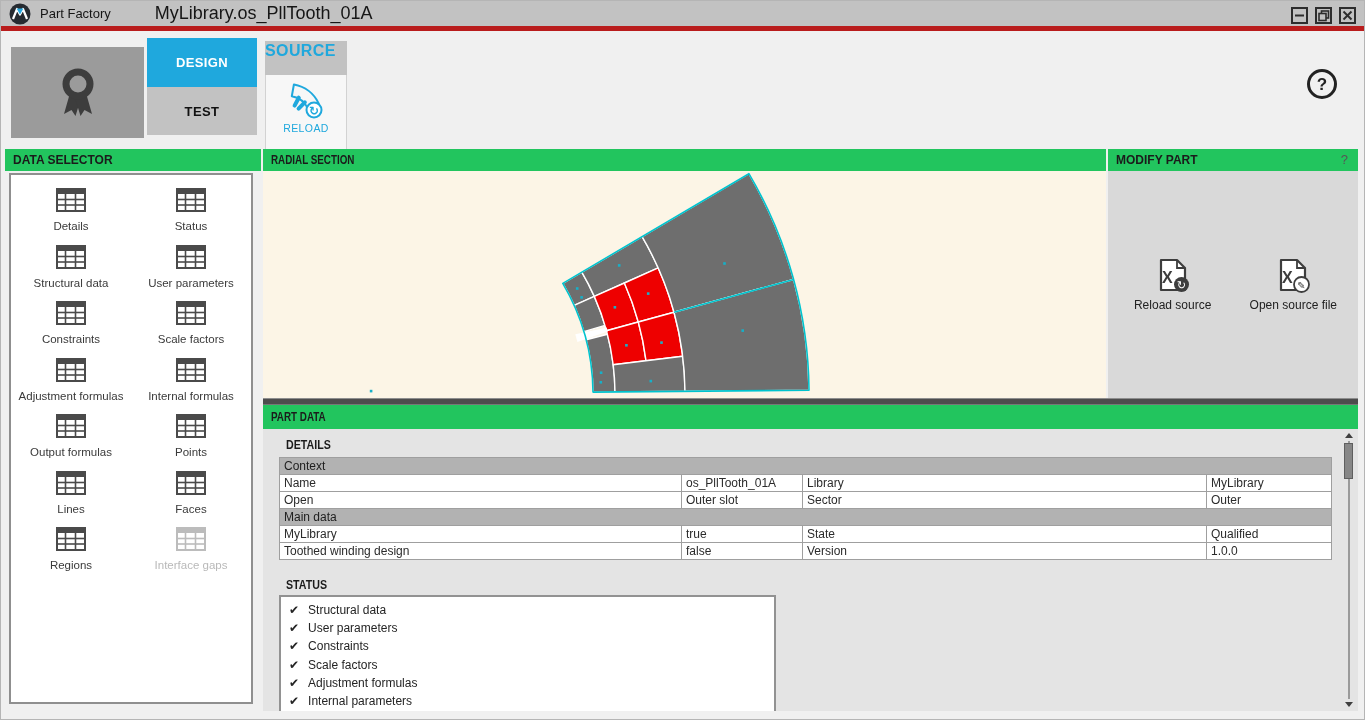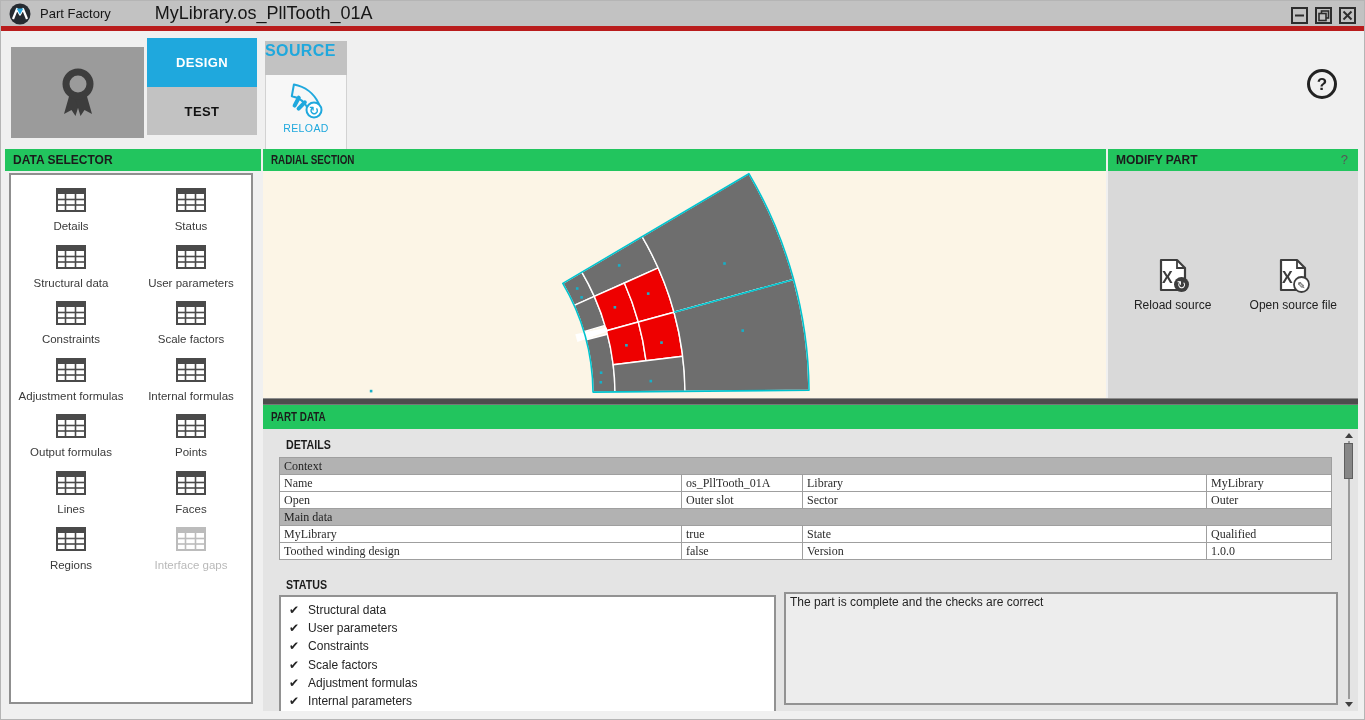--- a/index.html
+++ b/index.html
@@ -64,21 +64,21 @@
   
   .splitter{position:absolute;left:262px;top:397px;width:1095px;height:7px;background:#4d4d4d;
             border-top:1px solid #8e8e8e;border-bottom:1px solid #777;box-sizing:border-box;cursor:row-resize;}
   .pd-header{left:262px;top:404px;width:1095px;height:24px;line-height:24px;}
   .pd-body{position:absolute;left:262px;top:428px;width:1095px;height:282px;background:#e4e4e4;overflow:hidden;}
   .details-heading,.status-heading{position:absolute;left:23px;font-size:13px;font-weight:bold;color:#1b1b1b;}
   .details-heading{top:8px;}
   .status-heading{top:148px;}
   .details-table{position:absolute;left:16px;top:28px;border-collapse:collapse;table-layout:fixed;}
   .details-table td{border:1px solid #9f9f9f;font-size:12px;color:#2b2b2b;padding:0 4px;height:16px;
-                    line-height:15px;background:#fff;white-space:nowrap;overflow:hidden;font-family:Liberation Serif, serif;}
+                    line-height:15px;background:#fff;white-space:nowrap;overflow:hidden;}
   .details-table tr.sec td{background:#b2b2b2;color:#1e1e1e;}
   .status-box{position:absolute;left:16px;top:166px;width:497px;height:160px;background:#fff;
               border:2px solid #929292;box-sizing:border-box;padding:4px 8px;margin:0;}
   .status-box li{list-style:none;font-size:12px;color:#242424;line-height:18.2px;white-space:nowrap;}
   .chk{font-weight:bold;margin-right:9px;font-family:"DejaVu Sans",sans-serif;}
   .msg-box{position:absolute;left:521px;top:163px;width:554px;height:113px;background:#ededed;
            border:2px solid #929292;box-sizing:border-box;font-size:12px;color:#242424;padding:1px 4px;}
 
   
   .scrollbar{position:absolute;left:1079px;top:4px;width:14px;height:274px;}
@@ -427,23 +427,20 @@
       <span class="cond">STATUS</span>
     </div>
     <ul class="status-box">
         <li><span class="chk">✔</span>Structural data</li>
         <li><span class="chk">✔</span>User parameters</li>
         <li><span class="chk">✔</span>Constraints</li>
         <li><span class="chk">✔</span>Scale factors</li>
         <li><span class="chk">✔</span>Adjustment formulas</li>
         <li><span class="chk">✔</span>Internal parameters</li>
       </ul>
-    <div class="msg-box">
-      <span>The part is complete and the checks are correct</span>
-    </div>
     <div class="scrollbar">
       <div class="sb-up"></div>
       <div class="sb-track"></div>
       <div class="sb-thumb"></div>
       <div class="sb-down"></div>
     </div>
   </div>
 
 </div>
 

